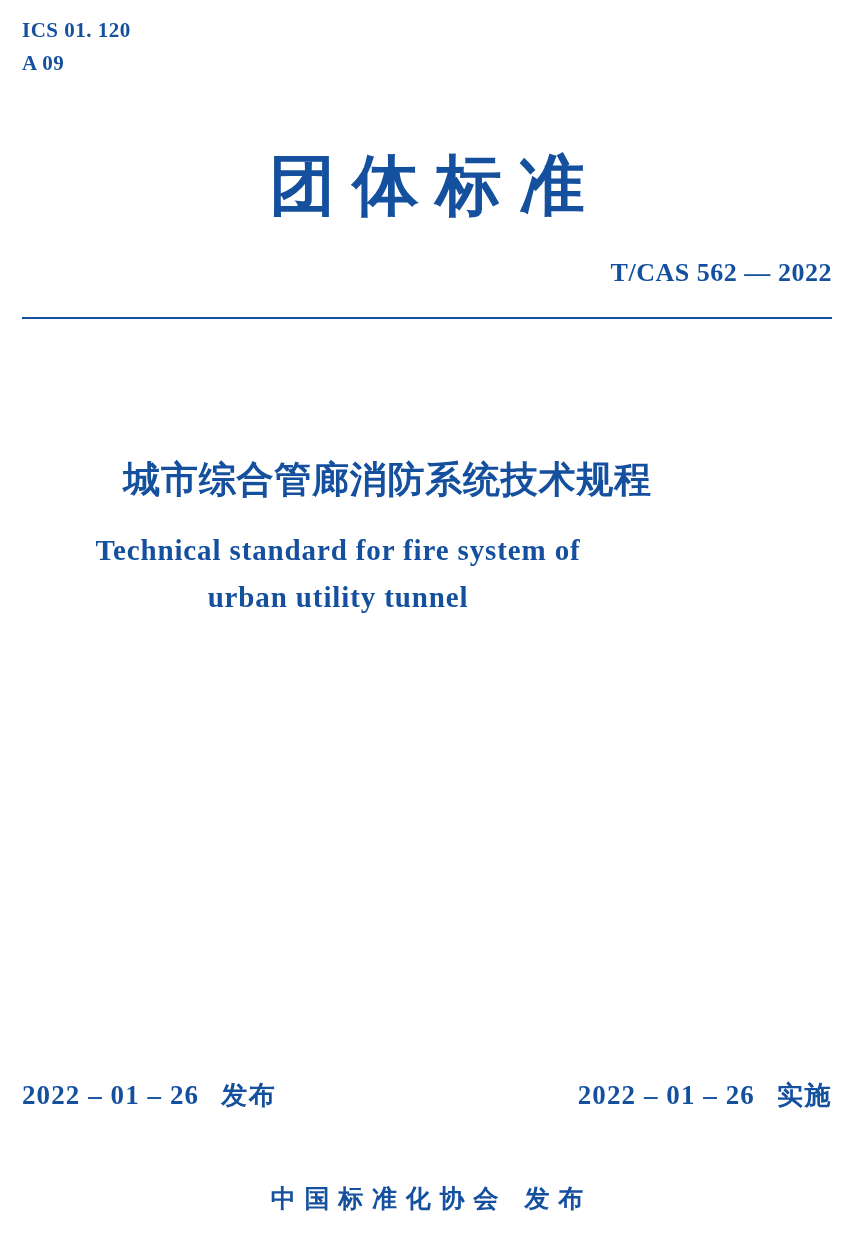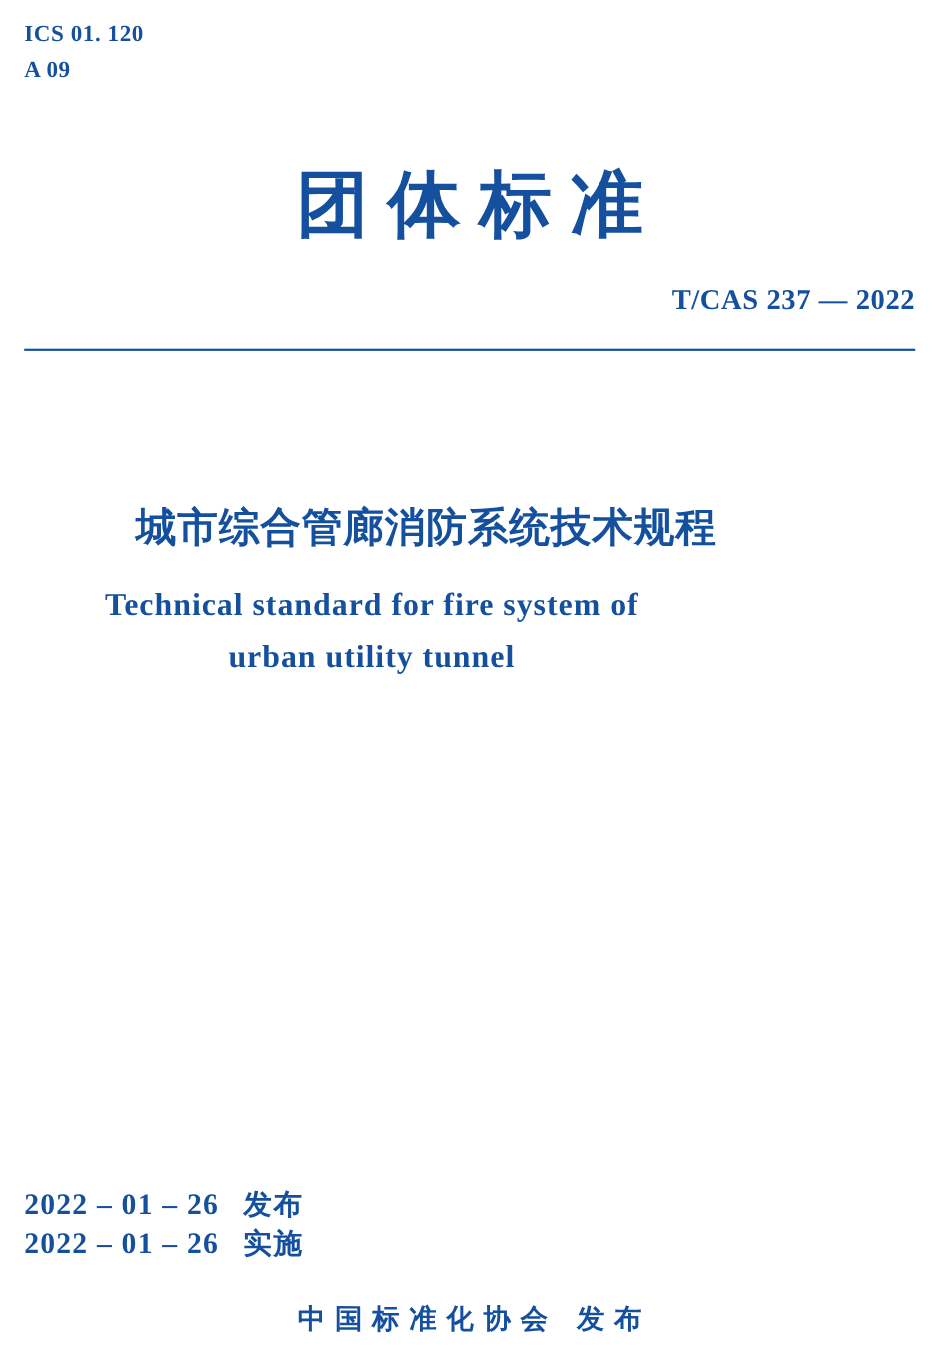--- a/index.html
+++ b/index.html
@@ -119,21 +119,20 @@
     top: 1078px;
     left: 22px;
     width: 810px;
     display: flex;
     justify-content: space-between;
     align-items: baseline;
     font-family: "Liberation Serif", serif;
     font-weight: bold;
     font-size: 27px;
     color: #15509e;
-    flex-direction: column;
   }
   .date-group { white-space: nowrap; }
   .date-group .date-num { letter-spacing: 0.04em; }
   .date-group .date-word {
     font-family: "DejaVu Sans", sans-serif;
     font-size: 26px;
     margin-left: 22px;
     letter-spacing: 0.06em;
   }
 
@@ -158,21 +157,21 @@
 <div class="page">
 
   <div class="meta">
     <div>ICS 01. 120</div>
     <div>A 09</div>
   </div>
 
 
   <div class="biaozhun">团体标准</div>
 
-  <div class="stdno">T/CAS 237 — 2022</div>
+  <div class="stdno">T/CAS 562 — 2022</div>
 
   <div class="rule"></div>
 
   <div class="cn-title">城市综合管廊消防系统技术规程</div>
 
   <div class="en-title">
     <span class="line">Technical standard for fire system of</span>
     <span class="line">urban utility tunnel</span>
   </div>
 

